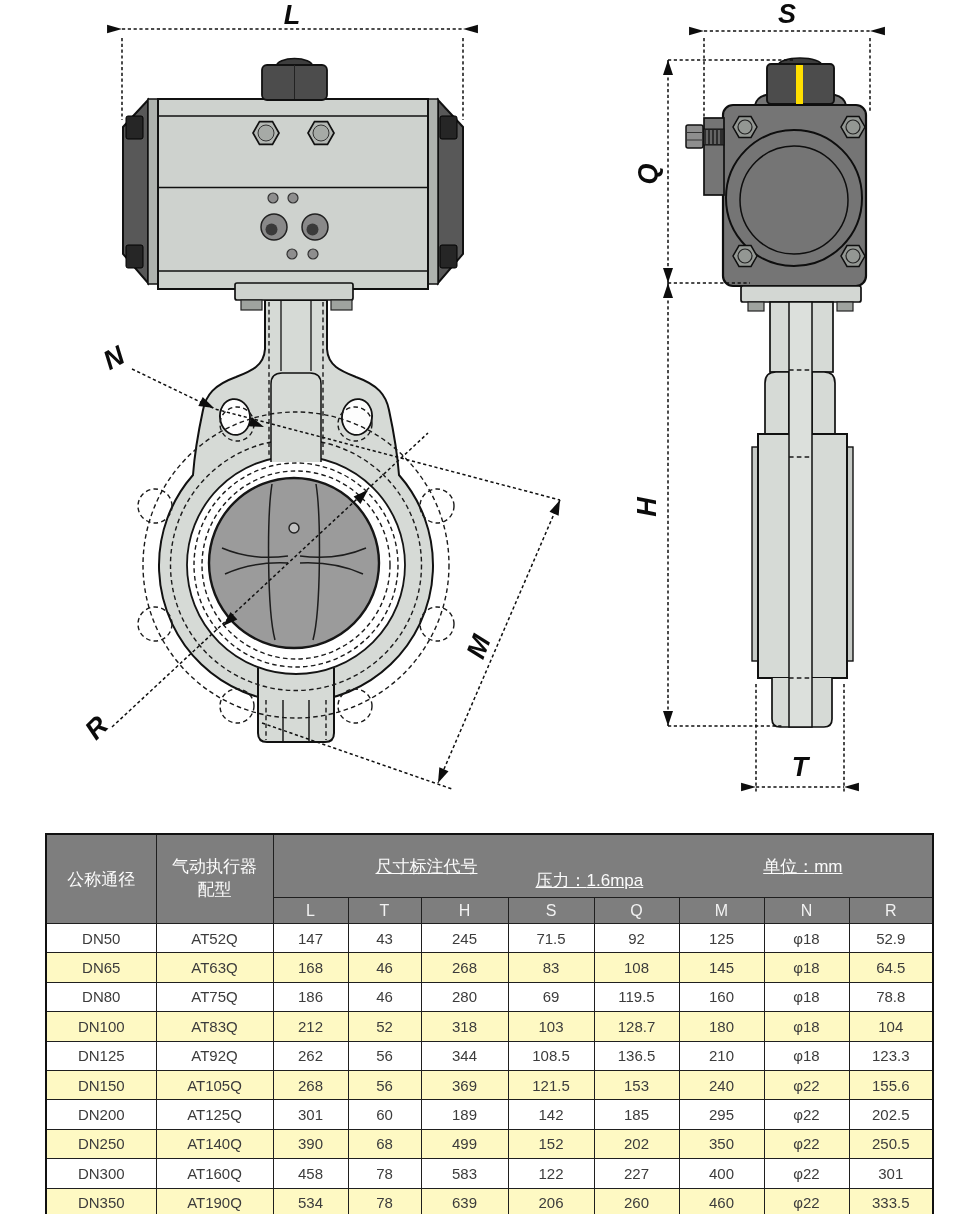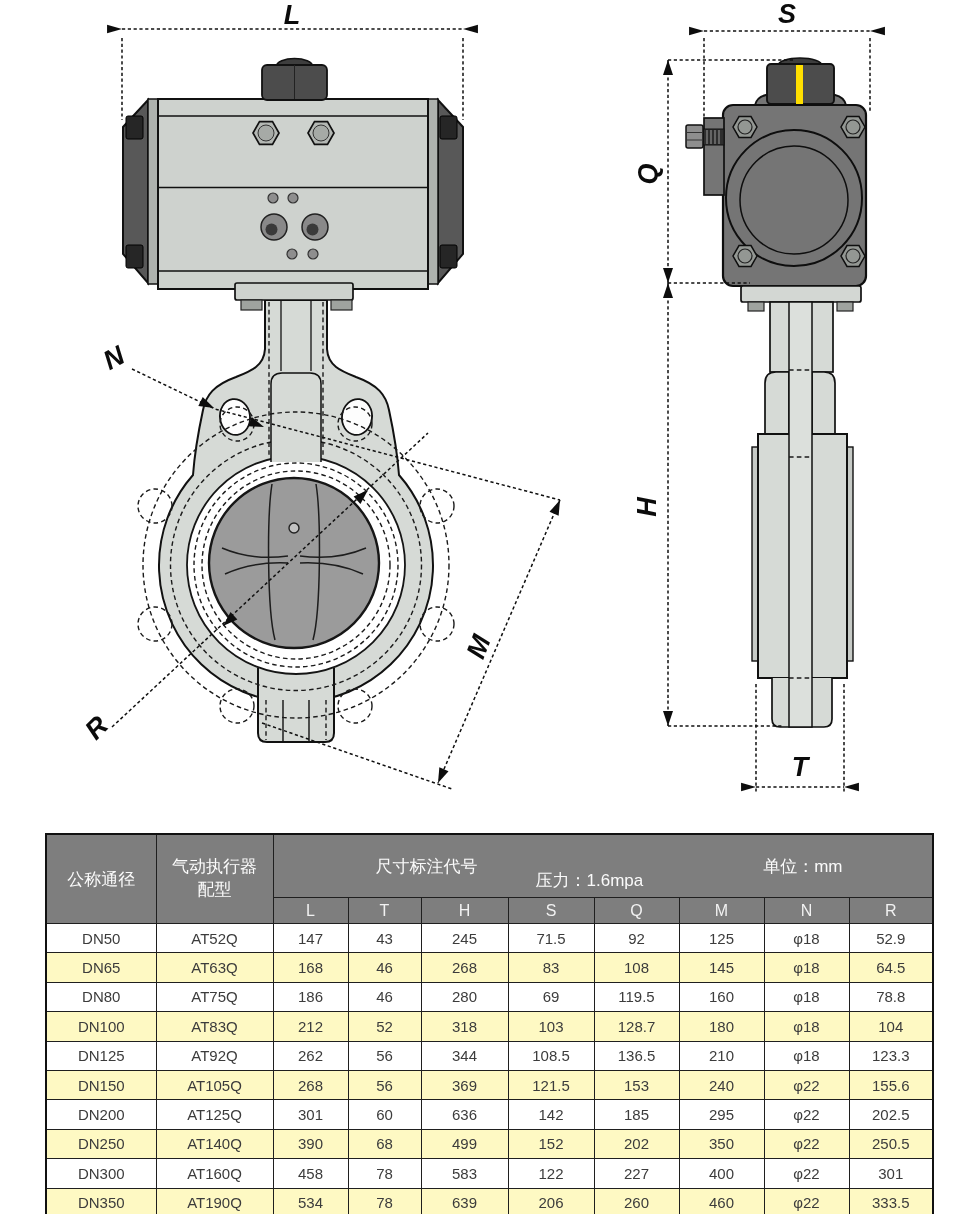--- a/index.html
+++ b/index.html
@@ -17,21 +17,21 @@
   table.spec { width:887px; border-collapse:collapse; table-layout:fixed;
                border:2px solid #111; }
   table.spec th, table.spec td {
     border:1.5px solid #1f1f1f; text-align:center; vertical-align:middle;
     padding:0; overflow:hidden; white-space:nowrap;
   }
   thead th { background:#7e7e7e; color:#fbfbfb; font-weight:normal; }
   tr.h1 th { height:62px; font-size:17px; }
   tr.h2 th { height:25px; font-size:16px; color:#f2f2f2; }
   th.merged { border-bottom:2.5px solid #ffffff; }
-  .merged-flex { display:flex; align-items:center; text-align:left; }
+  .merged-flex { display:flex; align-items:center; text-align:left;text-decoration:underline; }
   .merged-flex .mt  { margin-left:102px; }
   .merged-flex .pr  { margin-left:58px;margin-top:28px;  }
   .merged-flex .un  { margin-left:120px;  }
   .two-line { line-height:1.35; }
   tbody td { height:28.4px; font-size:15px; color:#3c3c3c; background:#ffffff; }
   tbody tr.alt td { background:#fef9c3; }
 </style>
 </head>
 <body>
 
@@ -371,21 +371,21 @@
             <td>153</td>
             <td>240</td>
             <td>φ22</td>
             <td>155.6</td>
           </tr>
           <tr>
             <td>DN200</td>
             <td>AT125Q</td>
             <td>301</td>
             <td>60</td>
-            <td>636</td>
+            <td>189</td>
             <td>142</td>
             <td>185</td>
             <td>295</td>
             <td>φ22</td>
             <td>202.5</td>
           </tr>
           <tr class="alt">
             <td>DN250</td>
             <td>AT140Q</td>
             <td>390</td>

